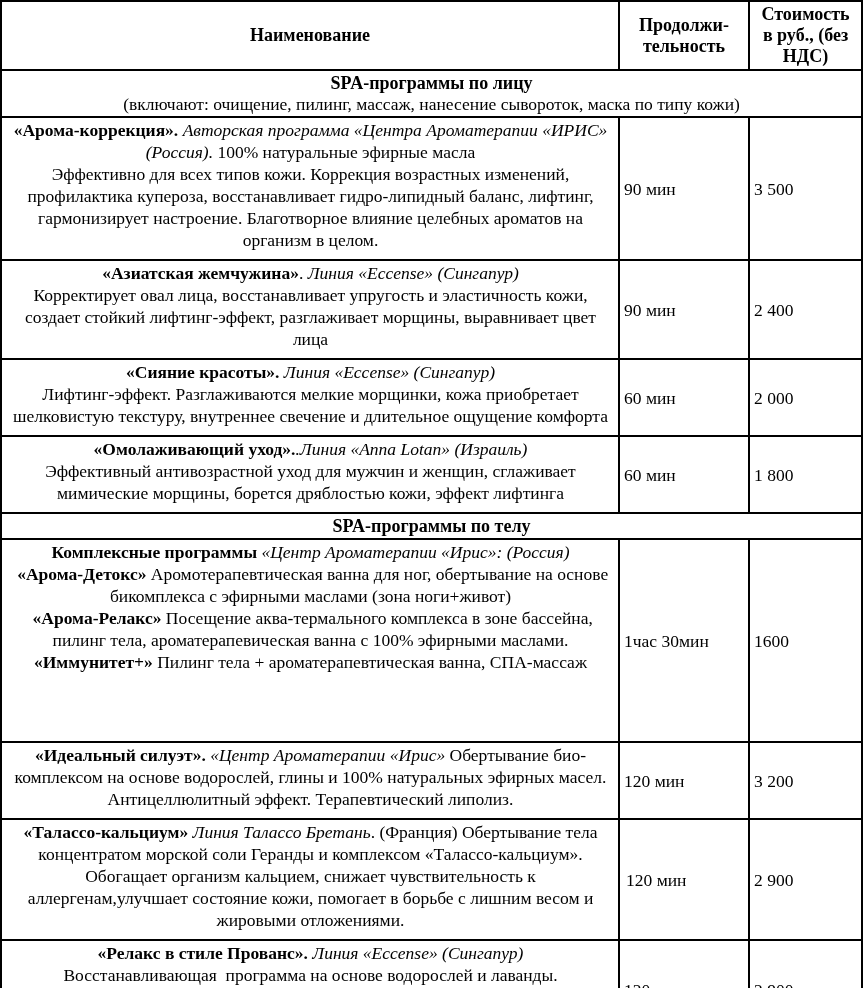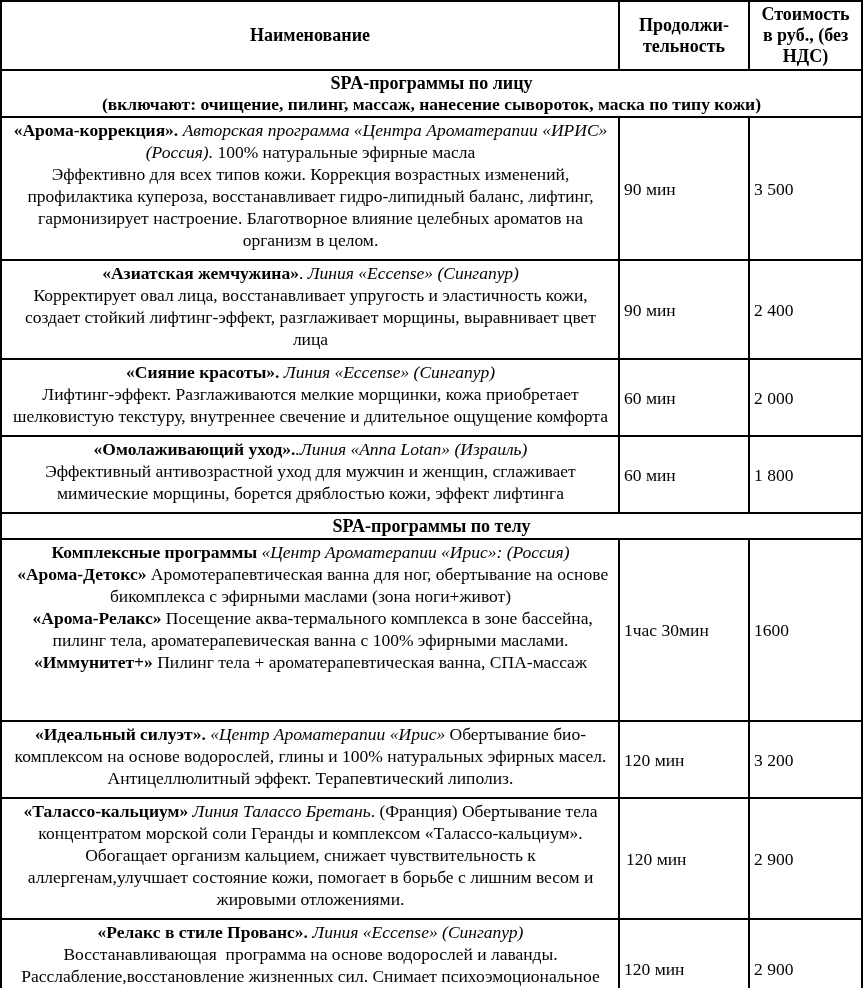--- a/index.html
+++ b/index.html
@@ -49,21 +49,21 @@
     text-align: center;
     vertical-align: middle;
     padding: 1px 4px;
   }
   .section-title {
     font-weight: bold;
     font-size: 18px;
     line-height: 22px;
   }
   .section-subtitle {
-    font-weight: bold;
+    font-weight: normal;
     font-size: 17.5px;
     line-height: 21px;
     text-align: center;
   }
 
   
   td.name-cell {
     text-align: center;
     vertical-align: top;
     padding: 1px 5px 8px 6px;
@@ -146,21 +146,21 @@
     <td class="price-cell">1 800</td>
   </tr>
 
   <tr class="section-row" style="height: 18px;">
     <td colspan="3">
       <div class="section-title">SPA-программы по телу</div>
 
     </td>
   </tr>
 
-  <tr class="data-row" style="height: 182px; margin-left: 16px;">
+  <tr class="data-row" style="height: 203px; margin-left: 16px;">
     <td class="name-cell"><span class="seg-b">Комплексные программы </span><span class="seg-i">«Центр Ароматерапии «Ирис»: (Россия)</span><span class="seg-b">
  «Арома-Детокс» </span><span class="seg-n">Аромотерапевтическая ванна для ног, обертывание на основе бикомплекса с эфирными маслами (зона ноги+живот)</span><span class="seg-b">
  «Арома-Релакс» </span><span class="seg-n">Посещение аква-термального комплекса в зоне бассейна, пилинг тела, ароматерапевическая ванна с 100% эфирными маслами.</span><span class="seg-b">
 «Иммунитет+» </span><span class="seg-n">Пилинг тела + ароматерапевтическая ванна, СПА-массаж</span></td>
     <td class="duration-cell">1час 30мин</td>
     <td class="price-cell">1600</td>
   </tr>
 
   <tr class="data-row" style="height: 74px;">
     <td class="name-cell"><span class="seg-b">«Идеальный силуэт». </span><span class="seg-i">«Центр Ароматерапии «Ирис» </span><span class="seg-n">Обертывание био-комплексом на основе водорослей, глины и 100% натуральных эфирных масел.

